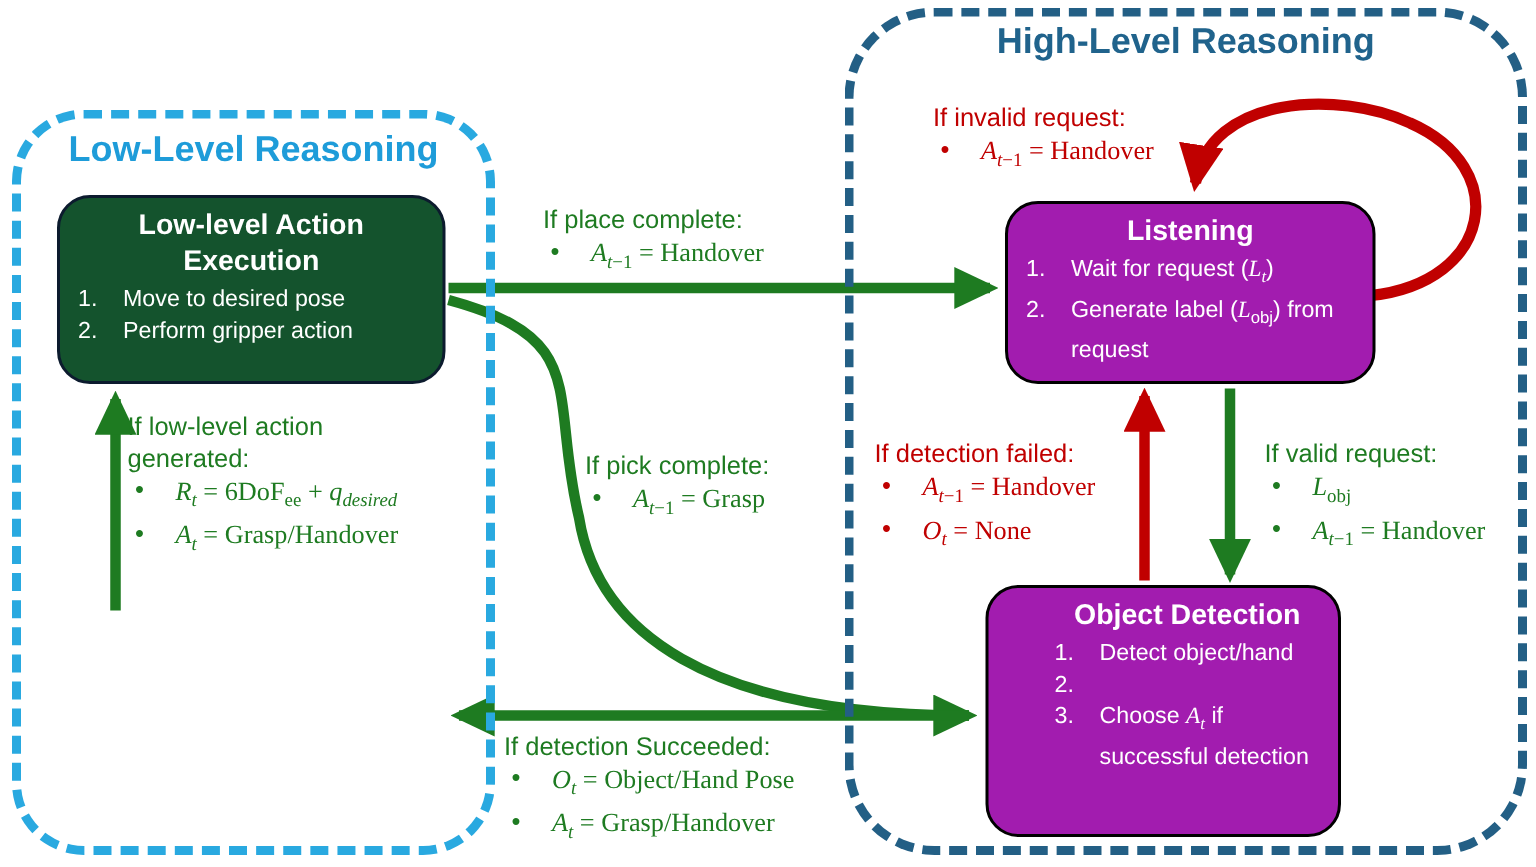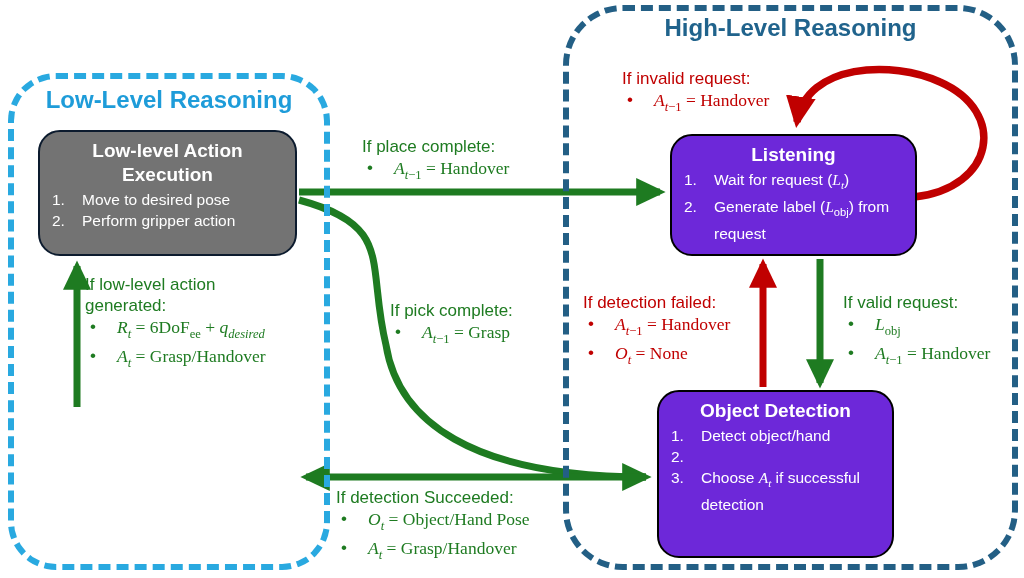--- a/index.html
+++ b/index.html
@@ -12,32 +12,32 @@
     border:6px dashed #29A9E0;border-radius:48px;}
   .container-high{left:563px;top:5px;width:455px;height:565px;
     border:6px dashed #235F85;border-radius:60px;}
 
   .ctitle{font-weight:bold;font-size:24px;text-align:center;letter-spacing:0;}
   .ctitle.low{left:8px;top:86px;width:322px;color:#1E9CD9;}
   .ctitle.high{left:563px;top:14px;width:455px;color:#20638C;}
 
   
   .box{border-radius:22px;color:#fff;border:2px solid #0c1b2e;padding-top:7px;}
-  .box.blue{background:#737373;}
-  .box.navy{background:#6d28d9;border-color:#000;}
+  .box.blue{background:#14532d;}
+  .box.navy{background:#a21caf;border-color:#000;}
   .btitle{font-weight:bold;font-size:19px;line-height:24px;text-align:center;padding:0 6px;}
   .blist{margin-top:2px;}
   .li{display:flex;font-size:15.5px;line-height:21px;padding:0 8px 0 12px;}
   .li .num{flex:none;width:30px;}
   .bbody{font-size:15.5px;line-height:21px;padding:1px 10px 0 13px;}
 
   .box-exec{left:38px;top:130px;width:259px;height:126px;}
   .box-gen{left:38px;top:411px;width:260px;height:136px;}
   .box-listen{left:670px;top:134px;width:247px;height:122px;}
-  .box-detect{left:657px;top:390px;width:237px;height:168px;}
+  .box-detect{left:657px;top:390px;width:237px;height:168px;padding-left:32px;}
 
   
   .lab{font-size:17px;line-height:21px;}
   .lab .head{font-weight:normal;}
   .lab.green .head{color:#1E7B21;}
   .lab.red .head{color:#C00000;}
   .brow{display:flex;line-height:22px;}
   .brow .dot{flex:none;width:27px;padding-left:5px;font-family:"Liberation Sans",sans-serif;}
   .brow .math{font-family:"Liberation Serif",serif;font-size:17.5px;}
   .lab.green .brow{color:#1E7B21;}

